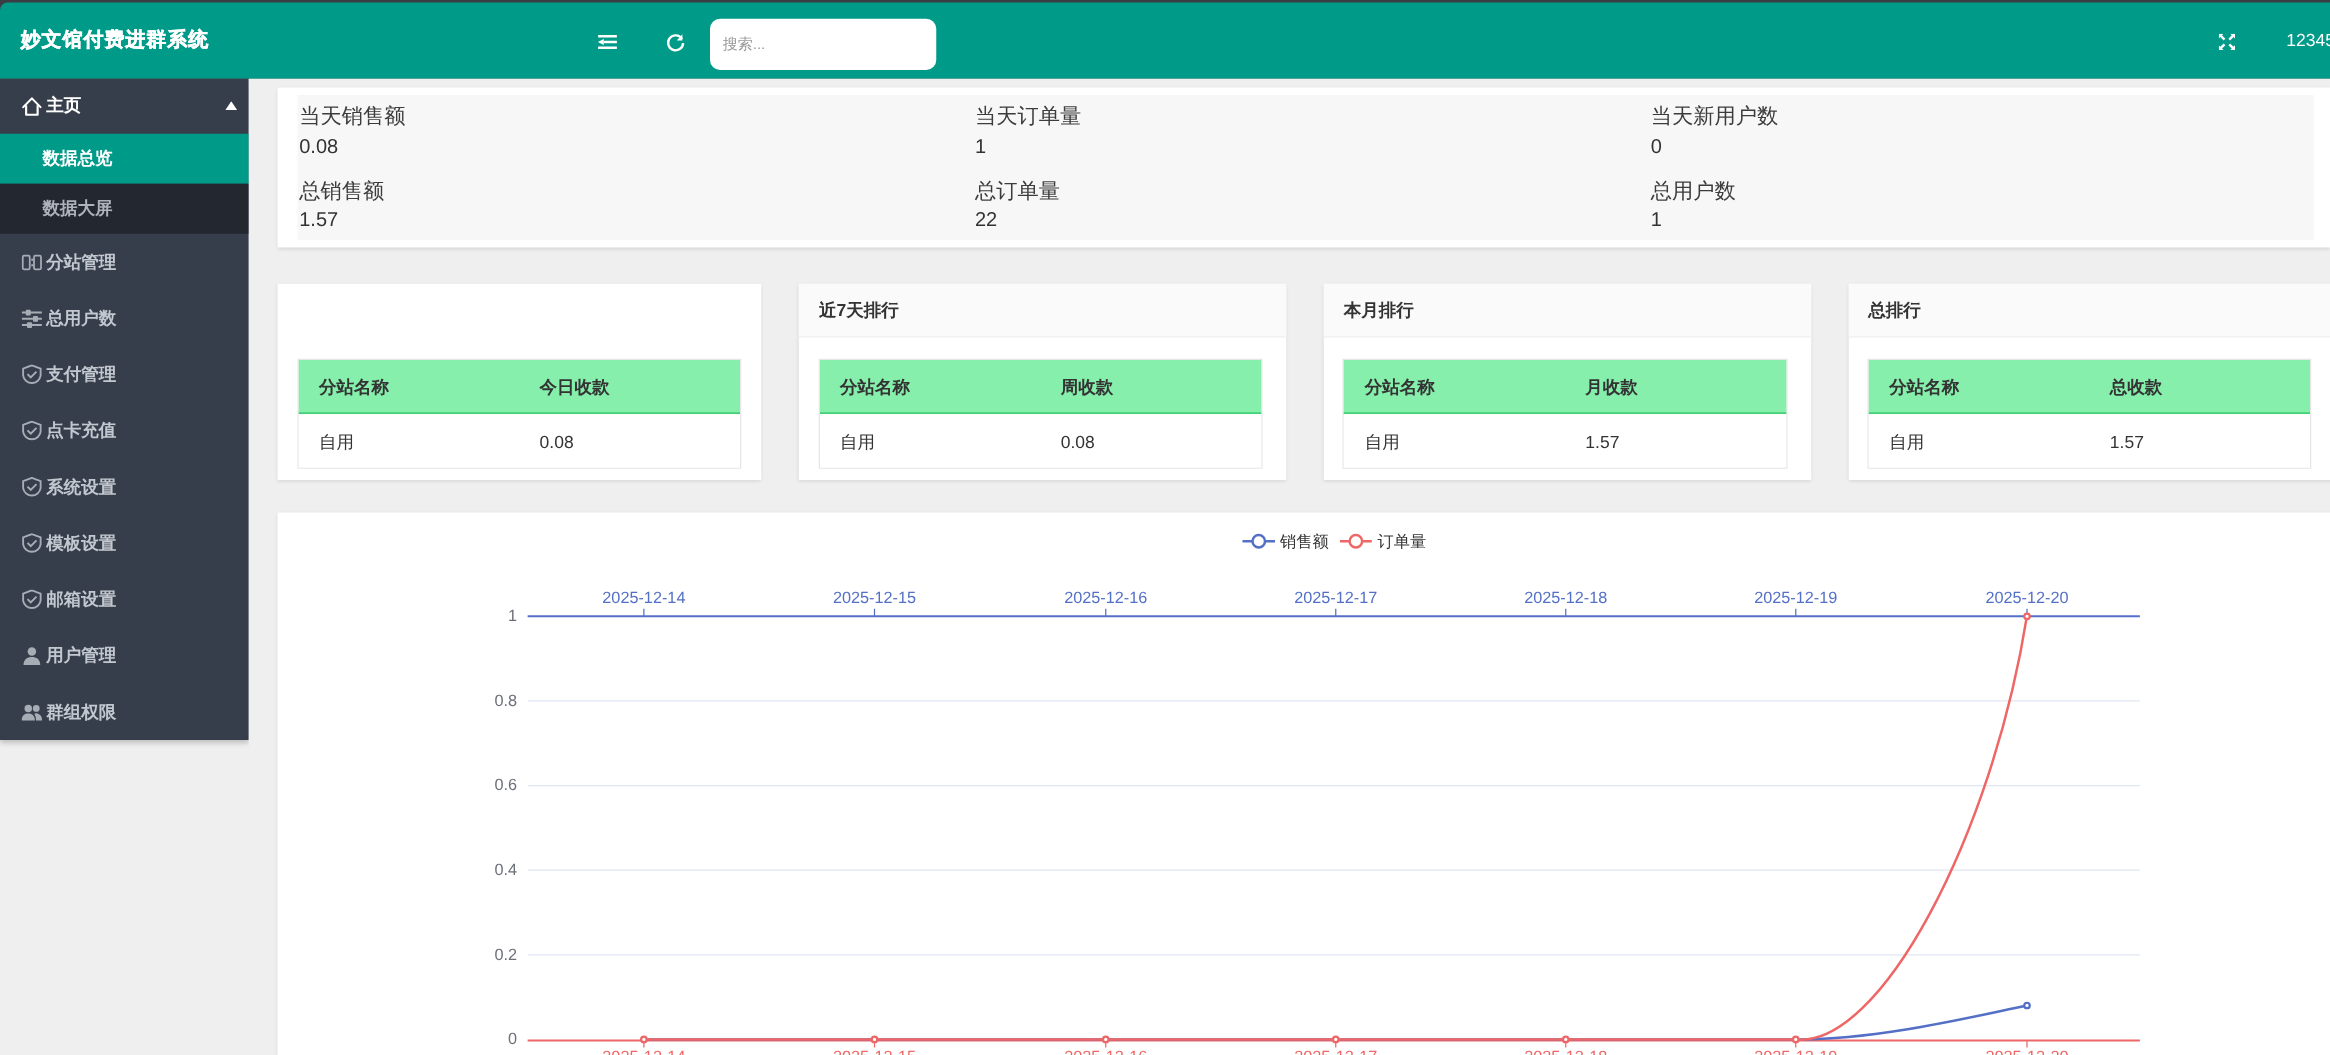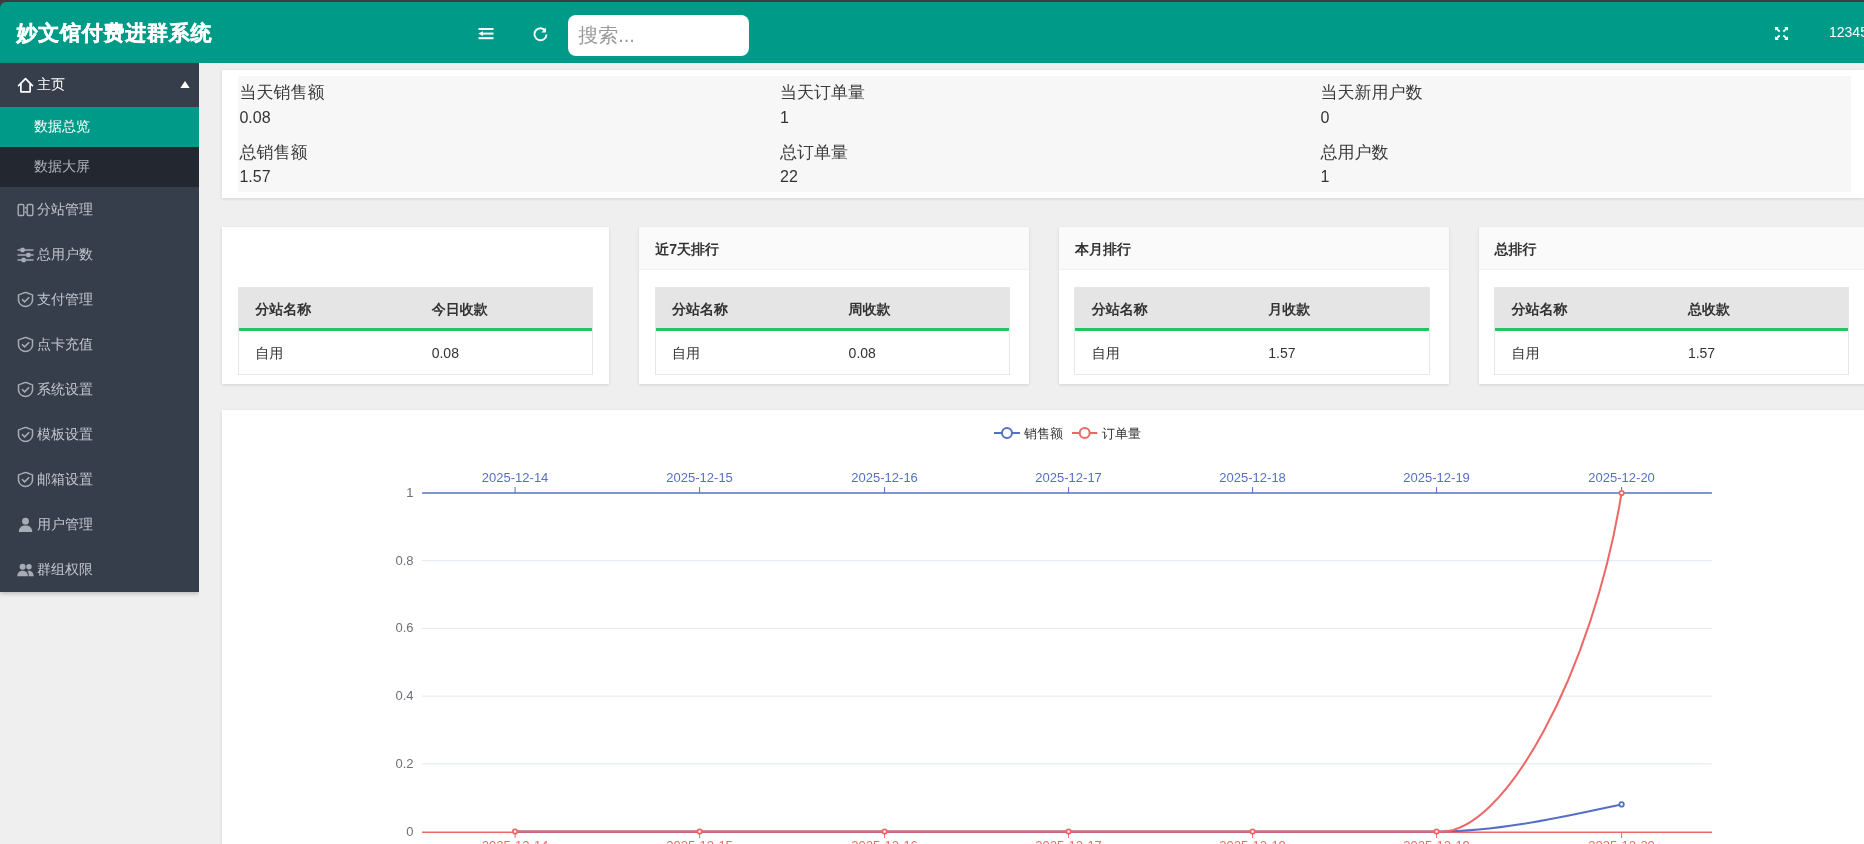--- a/index.html
+++ b/index.html
@@ -1,46 +1,46 @@
 <!DOCTYPE html>
 <html><head>
 <meta charset="utf-8">
 <style>
   * { margin:0; padding:0; box-sizing:border-box; }
   html,body { width:1864px; height:844px; overflow:hidden; font-family:"Liberation Sans",sans-serif; background:#efefef; }
   .abs { position:absolute; }
   
   #topbg { left:0; top:0; width:1864px; height:63px; background:#3a3e44; }
   #topbar { left:0; top:2px; width:1864px; height:61px; background:#009a88; border-top-left-radius:6px; }
-  #title { left:16.5px; top:0; height:59px; line-height:61px; color:#fff; font-size:21px; font-weight:bold; letter-spacing:0.75px; -webkit-text-stroke:0.35px #fff; }
+  #title { left:16.5px; top:0; height:59px; line-height:61px; color:#fff; font-size:16px; font-weight:bold; letter-spacing:0.75px; -webkit-text-stroke:0.35px #fff; }
   #search { left:567.7px; top:12.7px; width:181.6px; height:41px; background:#fff; border-radius:8px; }
-  #search span { position:absolute; left:10.5px; top:0; line-height:40px; color:#999; font-size:20px; }
+  #search span { position:absolute; left:10.5px; top:0; line-height:40px; color:#999; font-size:12px; }
   #user { left:1829px; top:0; height:61px; line-height:61px; color:#fff; font-size:14px; }
   
   #side { left:0; top:63px; width:199px; height:529px; background:#373e4b; box-shadow:0 2px 4px rgba(0,0,0,0.2); }
-  .mitem { position:absolute; left:0; width:199px; color:#c3c7cf; font-size:14px; }
+  .mitem { position:absolute; left:0; width:199px; color:#c3c7cf; font-size:14px;font-weight:bold; }
   .mitem .txt { position:absolute; left:37px; top:50%; transform:translateY(-50%); }
   .sub { background:#23272f; }
   .sub .txt { left:34px; }
   .active { background:#009a88; }
   .active .txt { color:#fff; }
   .micon { position:absolute; left:17px; top:50%; transform:translateY(-50%); width:17px; height:17px; }
   
   #content { left:199px; top:63px; width:1665px; height:781px; background:#efefef; }
   .card { position:absolute; background:#fff; box-shadow:0 1px 3px rgba(0,0,0,0.12);padding-left:24px; }
   #stats { left:23.4px; top:7px; width:1641.6px; height:127.6px; }
   #statsin { position:absolute; left:15.2px; top:5.7px; right:13px; bottom:5.2px; background:#f7f7f7; }
   .slabel { position:absolute; font-size:17px; color:#3c3c3c; line-height:22px; }
   .sval { position:absolute; font-size:16px; color:#333; line-height:20px; }
   
   .rank { top:164.3px; width:389.5px; height:157px; }
   .rtitle { position:absolute; left:0; top:0; width:100%; height:43px; background:#fafafa; border-bottom:1px solid #f0f0f0; line-height:43px; }
   .rtitle span { margin-left:16px; font-size:14px; font-weight:bold; color:#333; }
   .rtable { position:absolute; left:15.3px; top:60px; width:355.4px; height:88px; border:1px solid #e6e6e6; }
-  .rhead { position:absolute; left:0; top:0; width:100%; height:43px; background:#e5e5e5; border-bottom:3px solid #22c55e; line-height:43px; }
+  .rhead { position:absolute; left:0; top:0; width:100%; height:43px; background:#86efac; border-bottom:1px solid #22c55e; line-height:43px; }
   .rrow { position:absolute; left:0; top:44px; width:100%; height:42px; background:#fff; line-height:42px; }
   .c1 { position:absolute; left:16.5px; top:0; font-size:14px; color:#333; }
   .c2 { position:absolute; left:193px; top:0; font-size:14px; color:#333; }
   .rhead .c1, .rhead .c2 { font-weight:bold; }
   
   #chart { left:23.4px; top:347px; width:1650px; height:440px; }
 </style>
 </head>
 <body>
 <div class="abs" id="topbg"></div>

